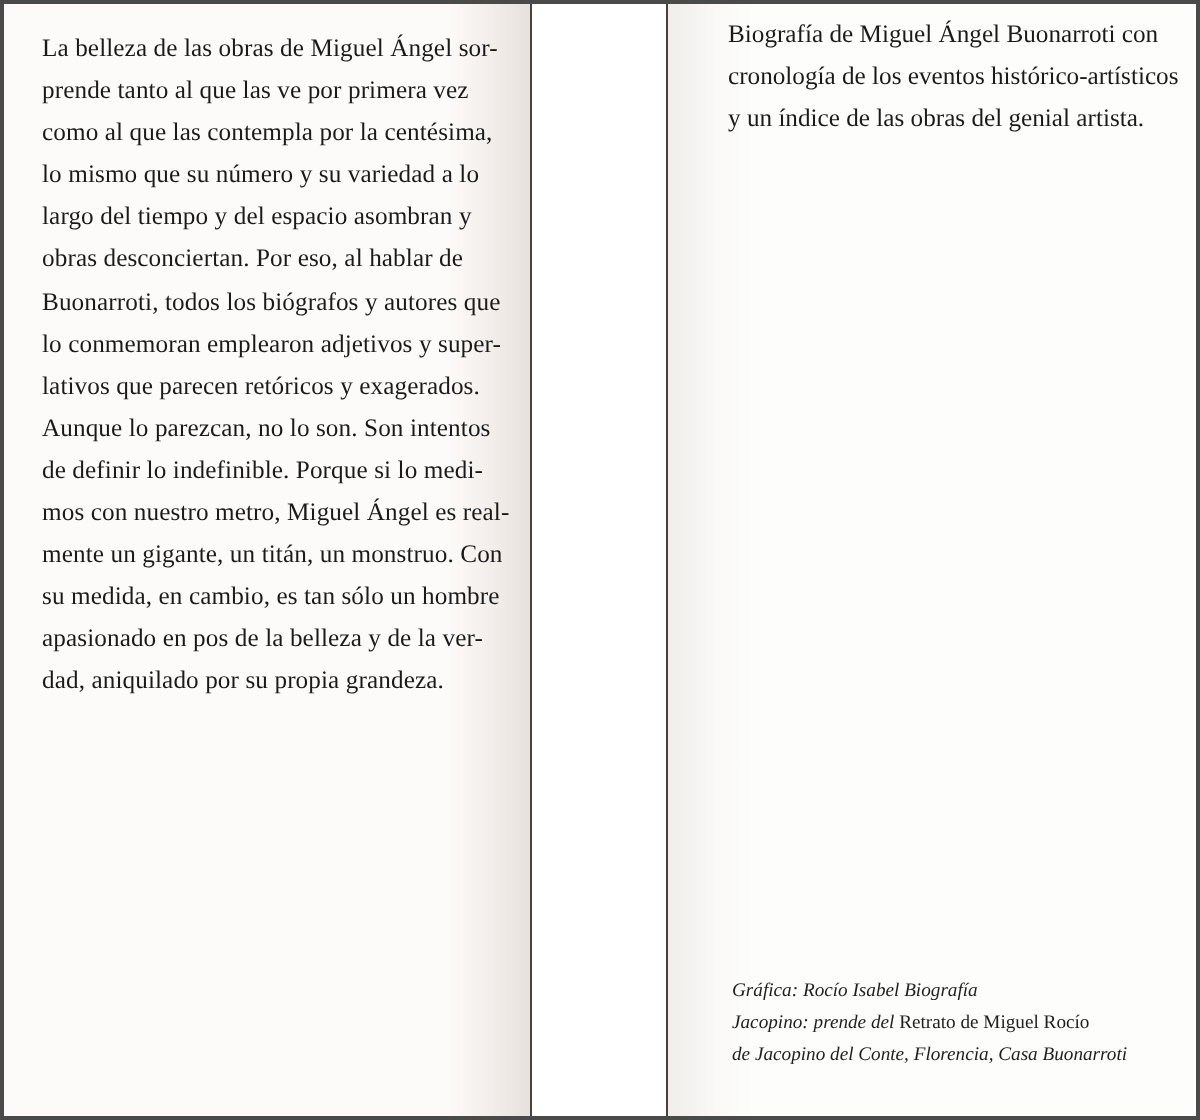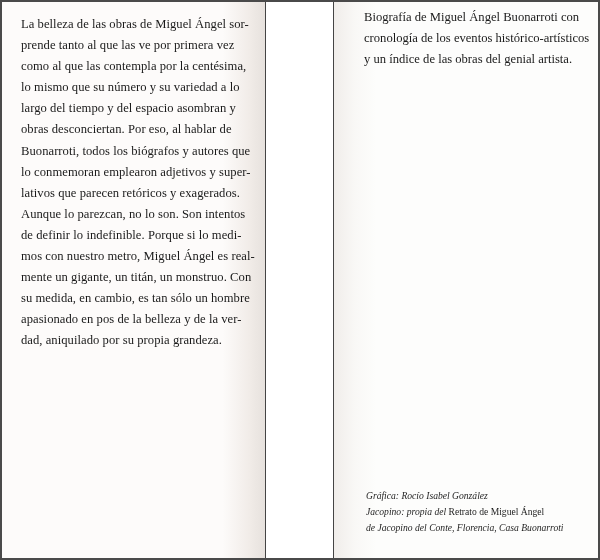--- a/index.html
+++ b/index.html
@@ -82,26 +82,26 @@
 <div class="page page-right">
   <div class="right-text">
     <span class="line">Biografía de Miguel Ángel Buonarroti con</span>
     <span class="line">cronología de los eventos histórico-artísticos</span>
     <span class="line last">y un índice de las obras del genial artista.</span>
   </div>
 
   <div class="credits">
     <span class="line">
       <i>Gráfica:</i>
-      <i>Rocío Isabel González</i>
+      <i>Rocío Isabel Biografía</i>
     </span>
     <span class="line">
       <i>Jacopino:</i>
-      <i>propia del</i>
-      <span>Retrato de Miguel Ángel</span>
+      <i>prende del</i>
+      <span>Retrato de Miguel Rocío</span>
     </span>
     <span class="line">
       <i>de Jacopino del Conte, Florencia, Casa Buonarroti</i>
     </span>
   </div>
 </div>
 
 <div class="frame"></div>
 
 </body></html>

